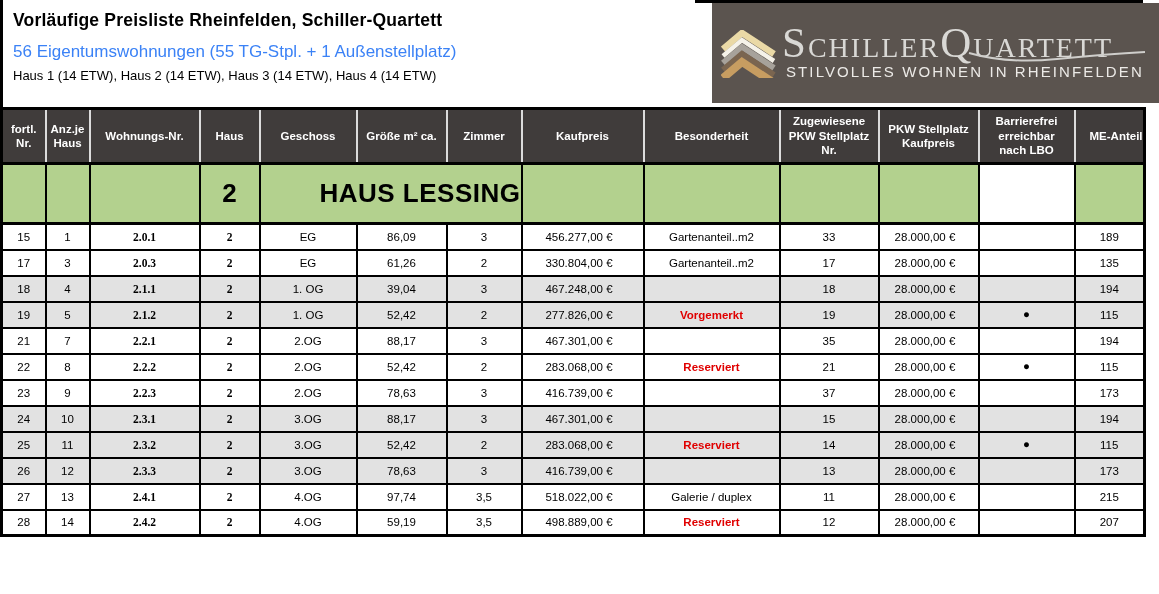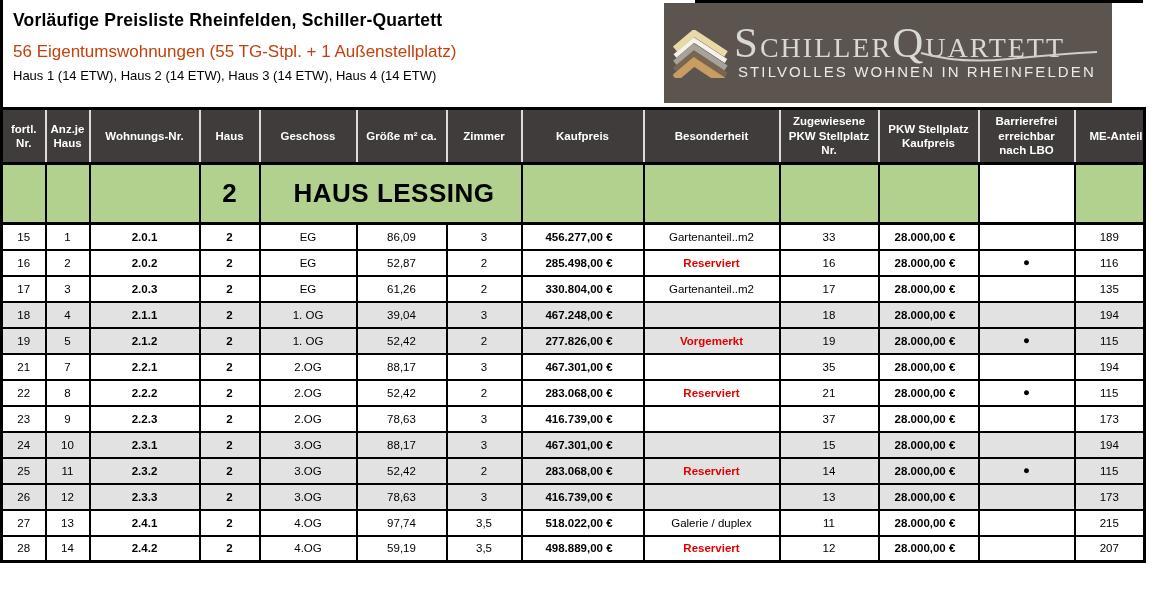--- a/index.html
+++ b/index.html
@@ -5,25 +5,25 @@
   * { margin:0; padding:0; box-sizing:border-box; }
   html,body { background:#ffffff; }
   body { font-family:"Liberation Sans", sans-serif; }
   .page { position:relative; width:1159px; height:594px; background:#fff; overflow:hidden; }
 
   .frame-top { position:absolute; left:0; top:0; width:1143px; height:3px; background:#000; }
   .title-frame { position:absolute; left:0; top:0; width:695px; height:107px; border-left:3px solid #000; background:#fff; }
 
   .title-block { position:absolute; left:10px; top:10px; width:670px; }
   .title-line1 { font-size:17.5px; font-weight:bold; color:#000; letter-spacing:0.2px; }
-  .title-line2 { font-size:17px; color:#c2410c; margin-top:11px; }
+  .title-line2 { font-size:17px; color:#3b82f6; margin-top:11px; }
   .title-line3 { font-size:13px; color:#000; margin-top:6px; }
 
   
-  .logo-box { position:absolute; left:664px; top:3px; width:448px; height:100px; background:#5b544f; }
+  .logo-box { position:absolute; left:712px; top:3px; width:448px; height:100px; background:#5b544f; }
   .roof-icon { position:absolute; left:9px; top:27px; }
   .brand { position:absolute; left:70px; top:15px; font-family:"Liberation Serif", serif;
            color:#d9d8d5; letter-spacing:2px; white-space:nowrap; }
   .brand .cap { font-size:43px; }
   .brand .rest { font-size:28px; }
   .tagline { position:absolute; left:74px; top:60px; font-size:15px; letter-spacing:2.1px;
              color:#eceae7; white-space:nowrap; }
   .swash { position:absolute; left:255px; top:46px; }
 
   
@@ -33,28 +33,28 @@
   .price th { background:#403c3b; color:#fff; font-size:11.5px; font-weight:bold;
               white-space:pre-line; line-height:1.25; text-align:center; vertical-align:middle;
               border:2px solid #dcdcdc; border-top:none; border-bottom:3px solid #000; overflow:hidden; }
   .price th.th-me { text-align:left; padding-left:14px; white-space:nowrap; }
   tr.head-row { height:55px; }
 
   tr.house-row { height:60px; }
   tr.house-row td { background:#b3d18e; border-top:3px solid #000; border-bottom:3px solid #000; }
   tr.house-row td.nofill { background:#fff; }
   .house-nr { font-size:26px; font-weight:bold; text-align:center; }
-  .house-name { font-size:26px; font-weight:bold; text-align:center; padding-left:7px; letter-spacing:0.5px; }
+  .house-name { font-size:26px; font-weight:bold; text-align:right; padding-left:7px; letter-spacing:0.5px; }
 
   tr.data-row { height:26px; }
   tr.data-row td { font-size:11.5px; color:#000; text-align:center; vertical-align:middle; background:#fff; }
   tr.data-row.shaded td { background:#e2e2e2; }
   td.c-nr, td.c-anz { font-size:12.5px; }
-  td.c-whg, td.c-haus { font-weight:bold; font-size:12.5px; }
-  td.c-preis, td.c-stpreis { text-align:right; padding-right:7px;font-weight:bold; }
+  td.c-whg, td.c-haus { font-weight:bold; font-size:12.5px;font-family:Liberation Serif, serif; }
+  td.c-preis, td.c-stpreis { text-align:right; padding-right:7px; }
   td.c-bes { font-size:11px; }
   td.c-bes.red { color:#e00000; font-weight:bold; }
   td.c-barr { font-size:11px; line-height:1; }
 </style>
 </head>
 <body>
 
 <div class="page">
   <div class="frame-top"></div>
   <div class="title-frame">
@@ -143,35 +143,20 @@
       <td class="c-groesse">86,09</td>
       <td class="c-zimmer">3</td>
       <td class="c-preis">456.277,00 €</td>
       <td class="c-bes">Gartenanteil..m2</td>
       <td class="c-stnr">33</td>
       <td class="c-stpreis">28.000,00 €</td>
       <td class="c-barr"></td>
       <td class="c-me">189</td>
     </tr>
         <tr class="data-row">
-      <td class="c-nr">16</td>
-      <td class="c-anz">2</td>
-      <td class="c-whg">2.0.2</td>
-      <td class="c-haus">2</td>
-      <td class="c-gesch">EG</td>
-      <td class="c-groesse">52,87</td>
-      <td class="c-zimmer">2</td>
-      <td class="c-preis">285.498,00 €</td>
-      <td class="c-bes red">Reserviert</td>
-      <td class="c-stnr">16</td>
-      <td class="c-stpreis">28.000,00 €</td>
-      <td class="c-barr">●</td>
-      <td class="c-me">116</td>
-    </tr>
-        <tr class="data-row">
       <td class="c-nr">17</td>
       <td class="c-anz">3</td>
       <td class="c-whg">2.0.3</td>
       <td class="c-haus">2</td>
       <td class="c-gesch">EG</td>
       <td class="c-groesse">61,26</td>
       <td class="c-zimmer">2</td>
       <td class="c-preis">330.804,00 €</td>
       <td class="c-bes">Gartenanteil..m2</td>
       <td class="c-stnr">17</td>

